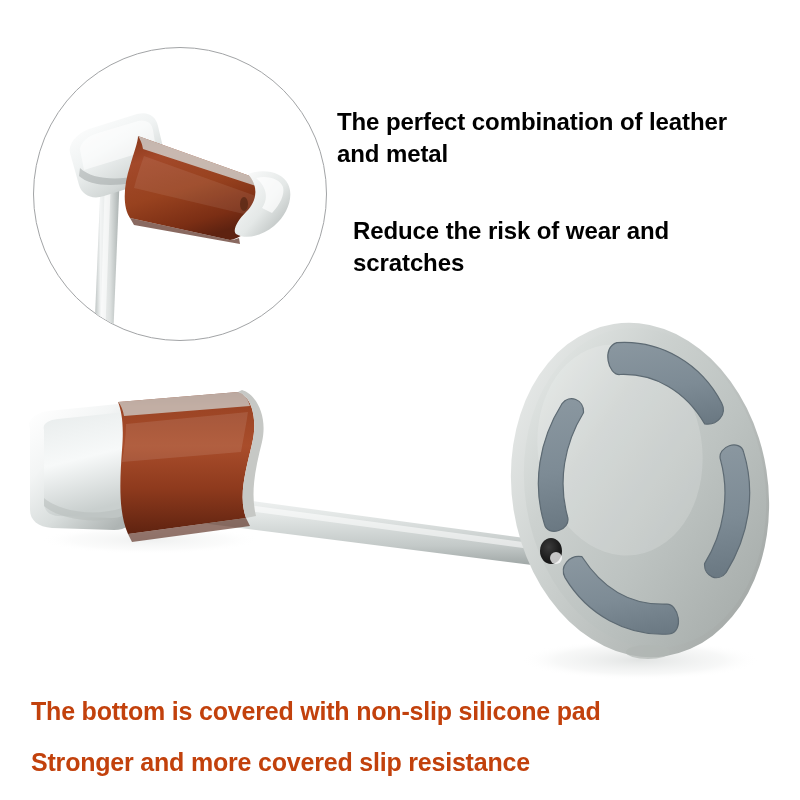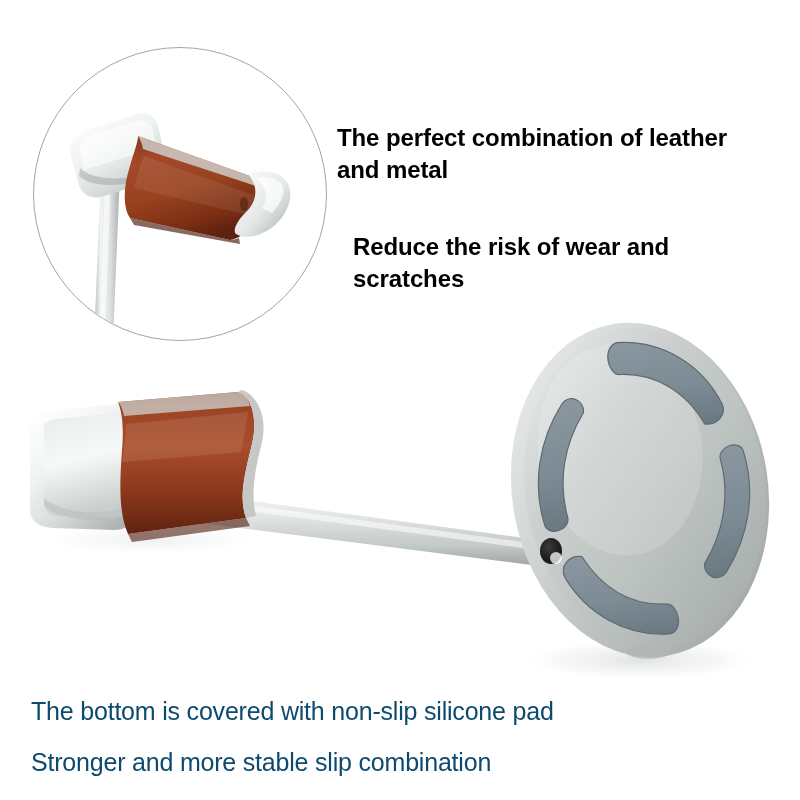--- a/index.html
+++ b/index.html
@@ -17,38 +17,37 @@
   }
 
   
   .headline {
     position: absolute;
     font-weight: bold;
     color: #000000;
     line-height: 1.32;
     letter-spacing: -0.1px;
     white-space: pre-line;
-    margin-top: 16px;
   }
   #headline-1 {
     left: 337px;
     top: 106px;
     width: 420px;
     font-size: 24px;
   }
   #headline-2 {
     left: 353px;
     top: 215px;
     width: 430px;
     font-size: 24px;
   }
   .footline {
     position: absolute;
-    font-weight: normal;
-    color: #0c4a6e;
+    font-weight: bold;
+    color: #c2410c;
     font-size: 25px;
     letter-spacing: -0.2px;
     white-space: nowrap;
   }
   #footline-1 { left: 31px; top: 697px; }
   #footline-2 { left: 31px; top: 748px; }
 
   
   #inset-circle {
     position: absolute;
@@ -271,15 +270,15 @@
       <ellipse cx="210" cy="156" rx="4" ry="7" fill="#5d2a16" opacity="0.85"></ellipse>
     </svg>
   </div>
 
   <div class="headline" id="headline-1">The perfect combination of leather and metal</div>
 
   <div class="headline" id="headline-2">Reduce the risk of wear and scratches</div>
 
   <div class="footline" id="footline-1">The bottom is covered with non-slip silicone pad</div>
 
-  <div class="footline" id="footline-2">Stronger and more stable slip combination</div>
+  <div class="footline" id="footline-2">Stronger and more covered slip resistance</div>
 
 </div>
 
 </body></html>

